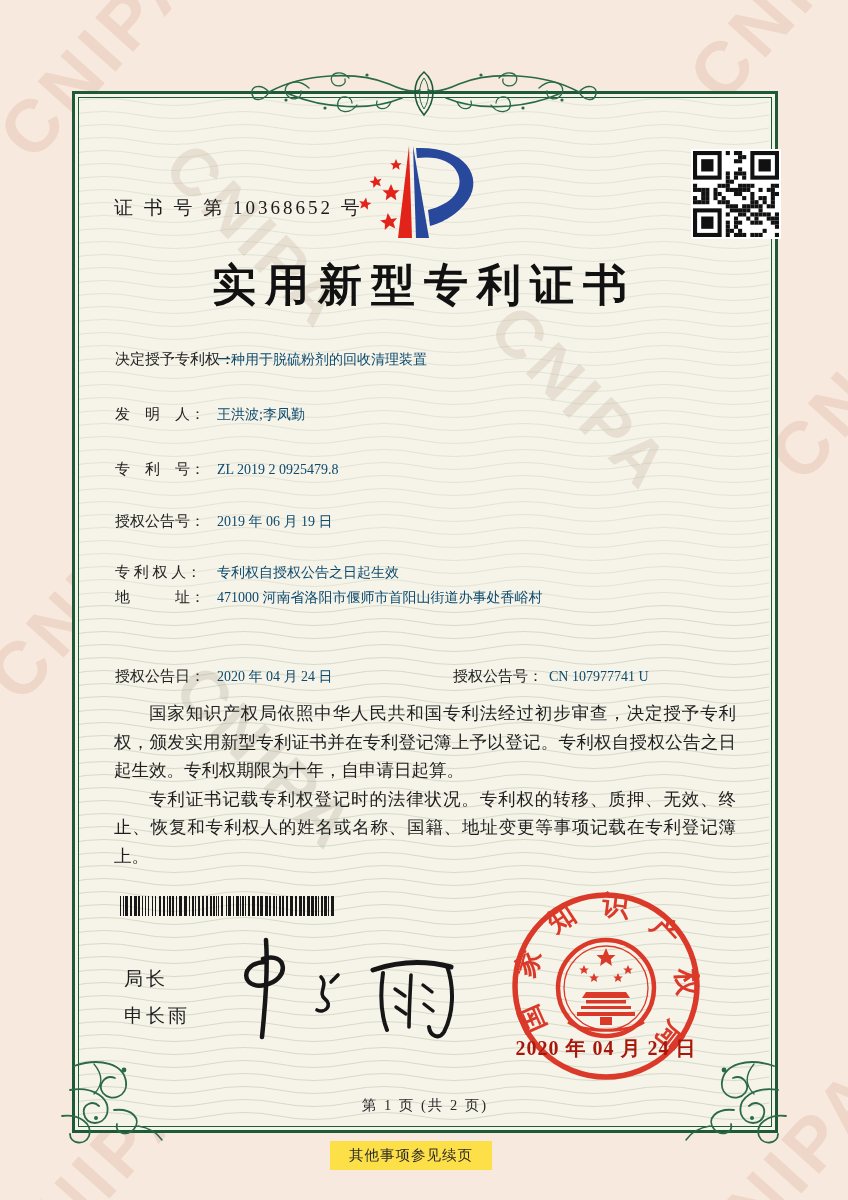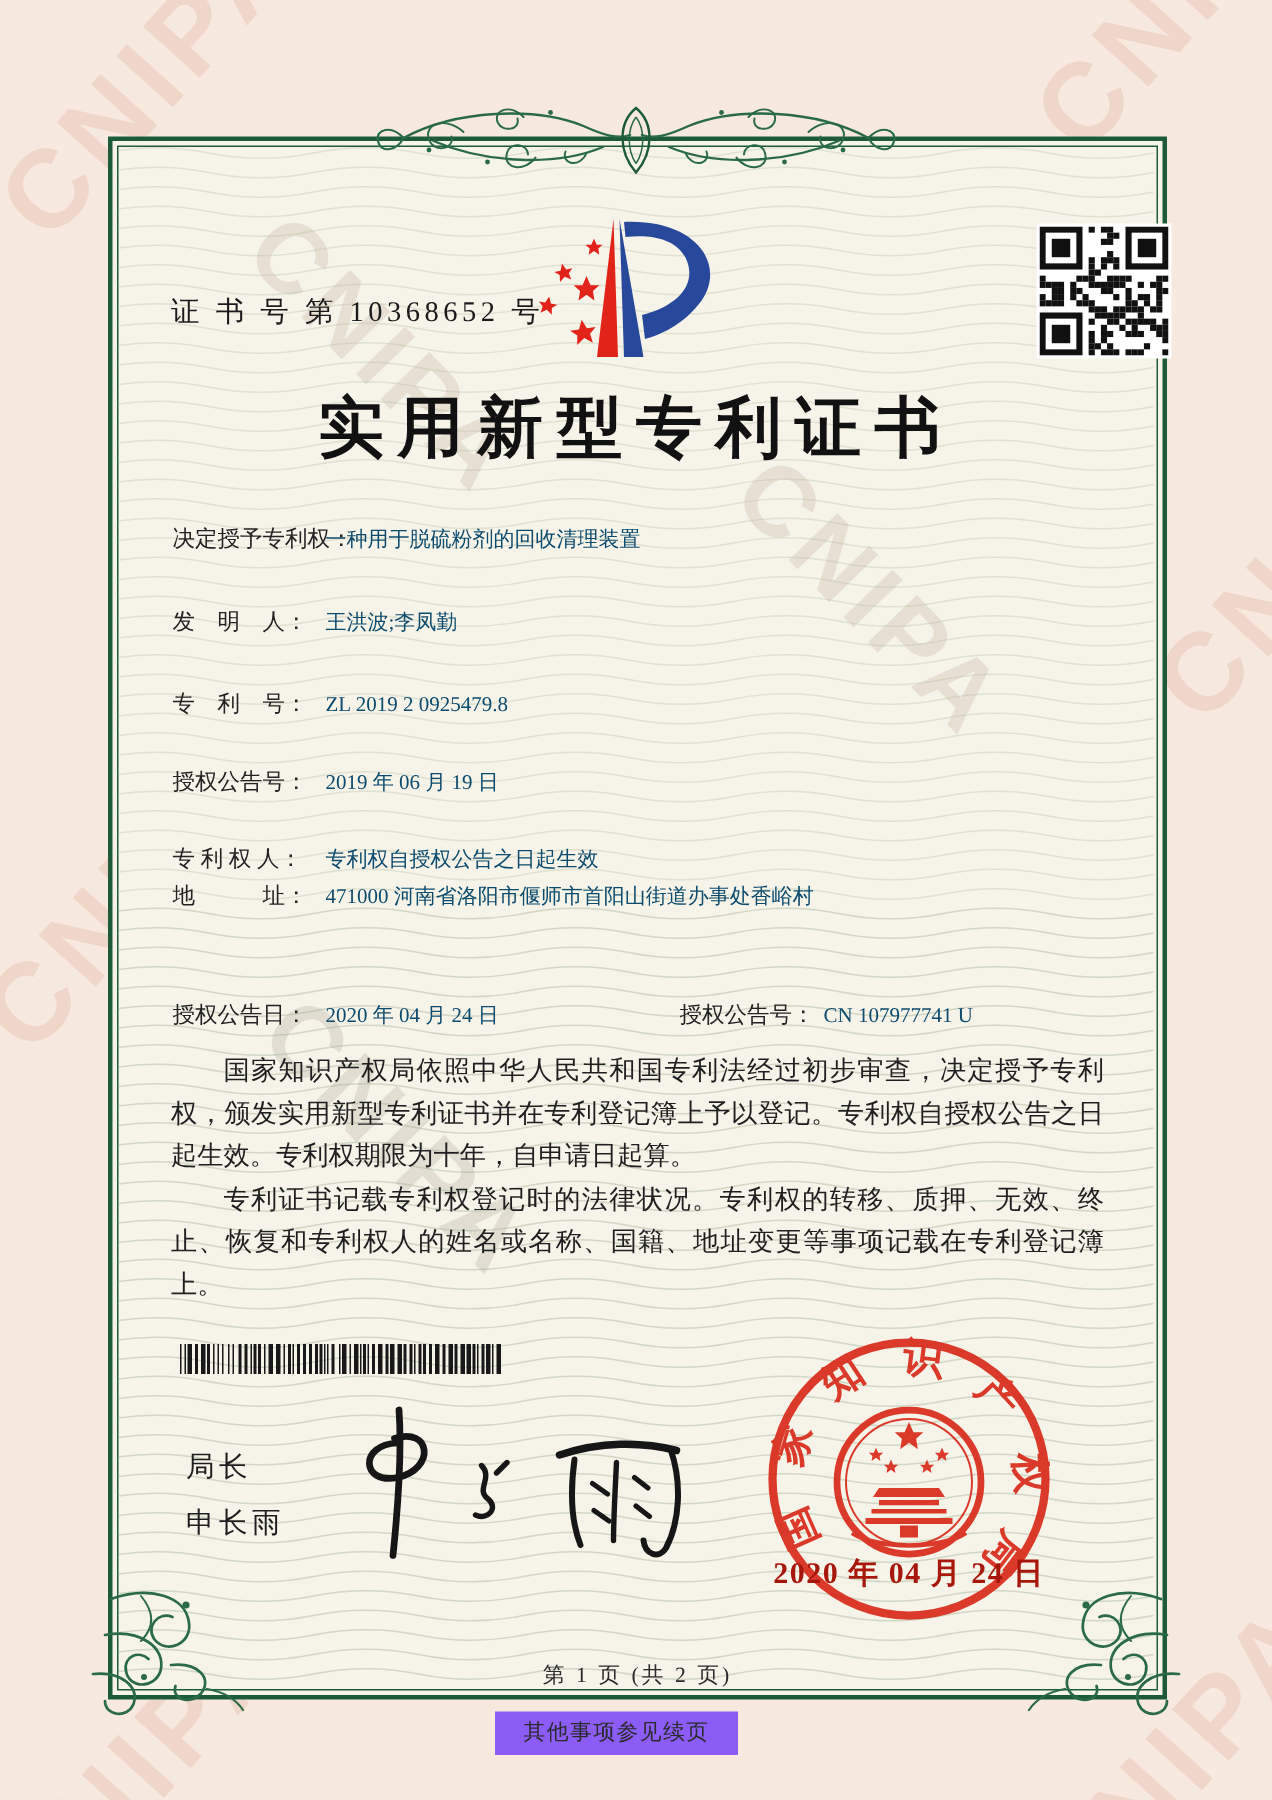--- a/index.html
+++ b/index.html
@@ -37,23 +37,23 @@
   .body-text p{margin:0;text-indent:2em;}
   .barcode{position:absolute;left:120px;top:896px;width:218px;height:20px;display:flex;align-items:stretch;}
   .barcode span{background:#181818;height:100%;}
   .officer{position:absolute;left:124px;top:960px;font-family:"Liberation Sans","DejaVu Sans",sans-serif;
          font-size:19px;color:#1d1d1d;letter-spacing:3px;line-height:37px;}
   .sig{position:absolute;left:225px;top:933px;}
   .seal{position:absolute;left:506px;top:886px;}
   .seal-date{position:absolute;left:506px;top:1035px;width:200px;text-align:center;
          font-size:20px;color:#a8170c;letter-spacing:1px;font-weight:700;}
   .pageno{position:absolute;left:72px;top:1096px;width:706px;text-align:center;
-         font-size:14.5px;color:#2a2a2a;letter-spacing:2px;margin-top:11px;}
+         font-size:14.5px;color:#2a2a2a;letter-spacing:2px;}
   .note{position:absolute;left:330px;top:1141px;width:162px;height:29px;line-height:29px;
-        background:#8b5cf6;text-align:center;font-size:14.5px;color:#2a2a2a;letter-spacing:1px;}
+        background:#fde047;text-align:center;font-size:14.5px;color:#2a2a2a;letter-spacing:1px;}
 </style>
 </head>
 <body>
 
 <div class="wm" style="left:-18px;top:118px;">CNIPA</div>
 <div class="wm" style="left:672px;top:60px;">CNIPA</div>
 <div class="wm" style="left:-30px;top:660px;">CNIPA</div>
 <div class="wm" style="left:752px;top:440px;">CNIPA</div>
 <div class="wm" style="left:-24px;top:1245px;">CNIPA</div>
 <div class="wm" style="left:668px;top:1240px;">CNIPA</div>

